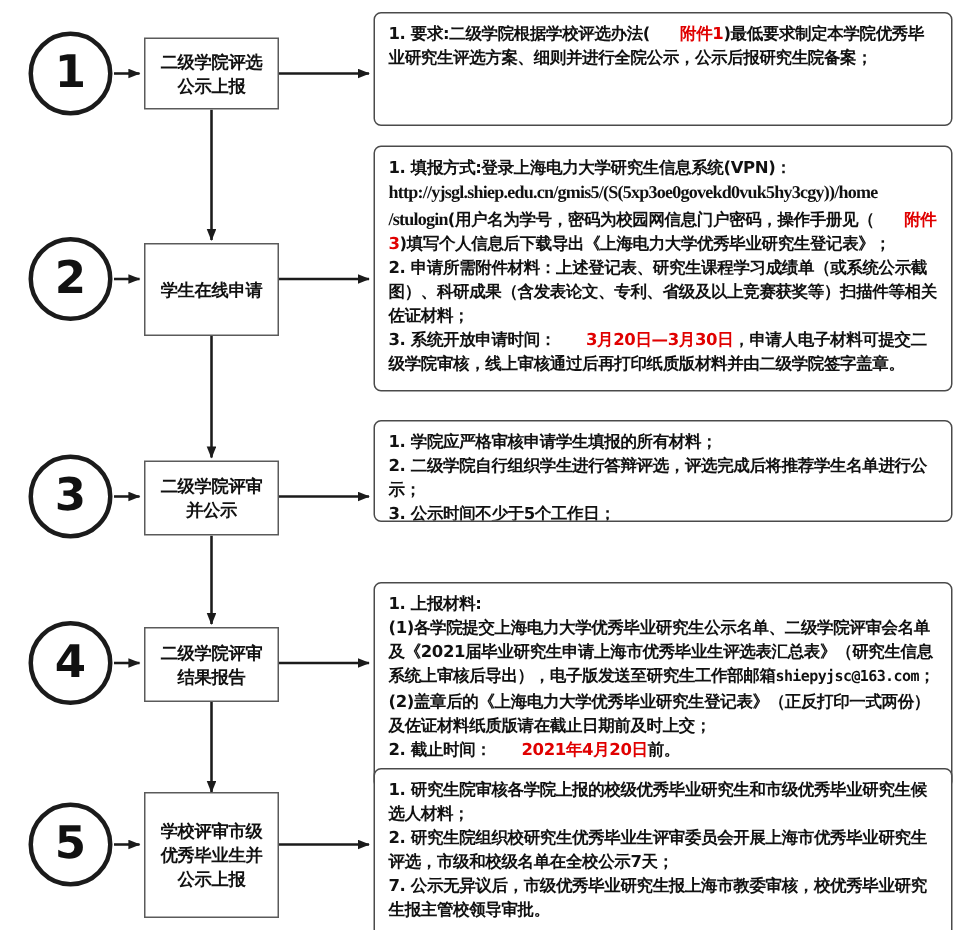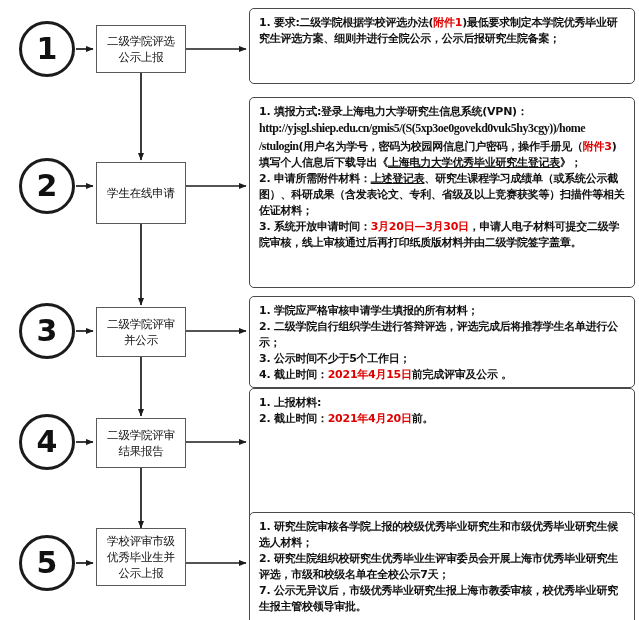--- a/index.html
+++ b/index.html
@@ -44,21 +44,21 @@
     width: 90px;
     border: 1.5px solid #5a5a5a;
     background: #ffffff;
     display: flex;
     align-items: center;
     justify-content: center;
     text-align: center;
     font-size: 11.5px;
     line-height: 1.42;
     color: #111111;
-    font-weight: normal;
+    font-weight: bold;
     padding: 3px 2px;
     letter-spacing: -0.2px;
   }
   
   .note-box {
     position: absolute;
     left: 249px;
     width: 386px;
     border: 1.6px solid #4a4a4a;
     border-radius: 5px;
@@ -71,22 +71,22 @@
     letter-spacing: -0.25px;
     overflow: hidden;
   }
   .note-box p { margin: 0; }
   .url-line {
     font-family: Liberation Serif, serif;
     font-size: 12px;
     letter-spacing: -0.5px;
     font-weight: bold;
   }
-  .red { color: #e00000; }
-  .u { text-decoration: underline; }
+  .red { color: #e00000; margin-left: 20px; }
+  .u { }
   .mono-inline {
     font-family: "DejaVu Sans Mono", "Liberation Mono", monospace;
     font-size: 10px;
     letter-spacing: -0.4px;
   }
 </style>
 </head>
 <body>
 
 <div id="chart">
@@ -130,61 +130,63 @@
   <div class="note-box" style="top:8px; height:76px;">
     <p>1. 要求:二级学院根据学校评选办法(<span class="red">附件1</span>)最低要求制定本学院优秀毕业研究生评选方案、细则并进行全院公示，公示后报研究生院备案；</p>
   </div>
 
   <div class="step-circle" style="left:19px; top:158px;">2</div>
 
   <div class="stage-box" style="left:96px; top:162px; height:62px;">
     <span>学生在线申请</span>
   </div>
 
-  <div class="note-box" style="top:97px; height:191px;">
+  <div class="note-box" style="top:97px; height:164px;">
     <p>1. 填报方式:登录上海电力大学研究生信息系统(VPN)：</p>
     <p class="url-line">http://yjsgl.shiep.edu.cn/gmis5/(S(5xp3oe0govekd0vuk5hy3cgy))/home</p>
     <p><span class="url-line">/stulogin</span>(用户名为学号，密码为校园网信息门户密码，操作手册见（<span class="red">附件3</span>)填写个人信息后下载导出《<span class="u">上海电力大学优秀毕业研究生登记表</span>》；</p>
     <p>2. 申请所需附件材料：<span class="u">上述登记表</span>、研究生课程学习成绩单（或系统公示截图）、科研成果（含发表论文、专利、省级及以上竞赛获奖等）扫描件等相关佐证材料；</p>
     <p>3. 系统开放申请时间：<span class="red">3月20日—3月30日</span>，申请人电子材料可提交二级学院审核，线上审核通过后再打印纸质版材料并由二级学院签字盖章。</p>
   </div>
 
   <div class="step-circle" style="left:19px; top:303px;">3</div>
 
   <div class="stage-box" style="left:96px; top:307px; height:50px;">
     <span>
       <span>二级学院评审</span><br>
       <span>并公示</span>
     </span>
   </div>
 
-  <div class="note-box" style="top:296px; height:92px;">
+  <div class="note-box" style="top:280px; height:68px;">
     <p>1. 学院应严格审核申请学生填报的所有材料；</p>
     <p>2. 二级学院自行组织学生进行答辩评选，评选完成后将推荐学生名单进行公示；</p>
     <p>3. 公示时间不少于5个工作日；</p>
     <p>4. 截止时间：<span class="red">2021年4月15日</span>前完成评审及公示 。</p>
   </div>
 
   <div class="step-circle" style="left:19px; top:414px;">4</div>
 
   <div class="stage-box" style="left:96px; top:418px; height:50px;">
     <span>
       <span>二级学院评审</span><br>
       <span>结果报告</span>
     </span>
   </div>
 
   <div class="note-box" style="top:388px; height:138px;">
     <p>1. 上报材料:</p>
+    <p>(1)各学院提交<span class="u">上海电力大学优秀毕业研究生公示名单</span>、二级学院评审会名单及《<span class="u">2021届毕业研究生申请上海市优秀毕业生评选表汇总表</span>》（研究生信息系统上审核后导出），电子版发送至研究生工作部邮箱<span class="mono-inline">shiepyjsc@163.com</span>；</p>
+    <p>(2)盖章后的《<span class="u">上海电力大学优秀毕业研究生登记表</span>》（正反打印一式两份）及佐证材料纸质版请在截止日期前及时上交；</p>
     <p>2. 截止时间：<span class="red">2021年4月20日</span>前。</p>
   </div>
 
   <div class="step-circle" style="left:19px; top:535px;">5</div>
 
-  <div class="stage-box" style="left:96px; top:528px; height:58px;">
+  <div class="stage-box" style="left:96px; top:528px; height:84px;">
     <span>
       <span>学校评审市级</span><br>
       <span>优秀毕业生并</span><br>
       <span>公示上报</span>
     </span>
   </div>
 
   <div class="note-box" style="top:512px; height:132px;">
     <p>1. 研究生院审核各学院上报的校级优秀毕业研究生和市级优秀毕业研究生候选人材料；</p>
     <p>2. 研究生院组织校研究生优秀毕业生评审委员会开展上海市优秀毕业研究生评选，市级和校级名单在全校公示7天；</p>

